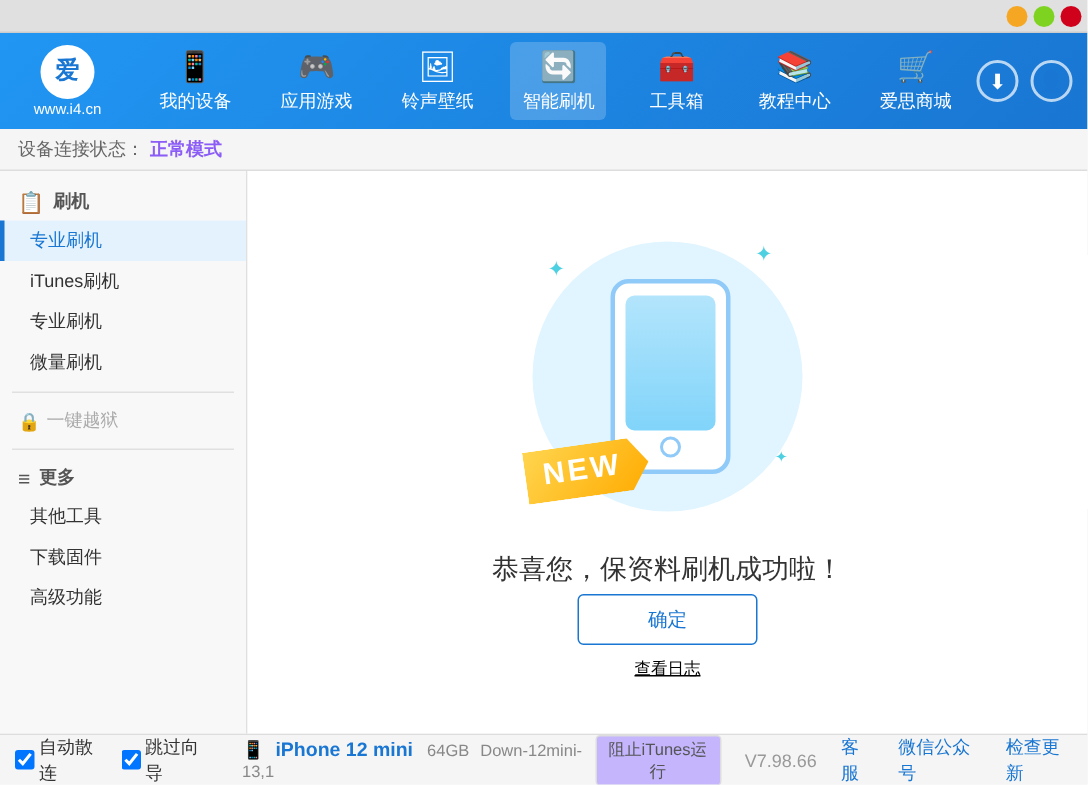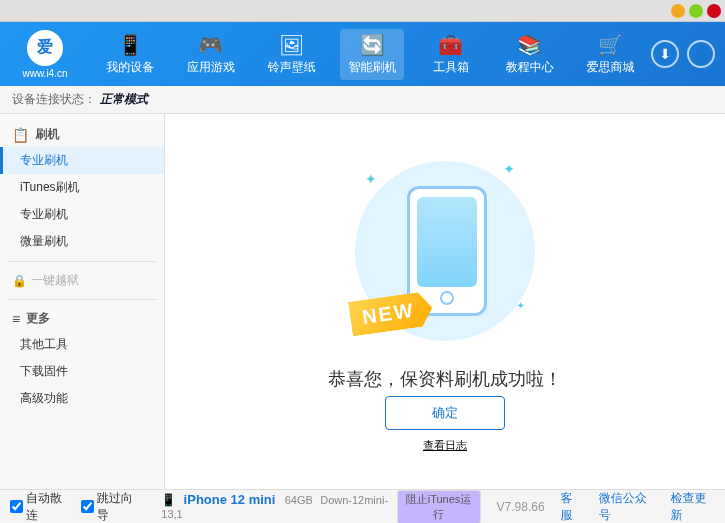--- a/index.html
+++ b/index.html
@@ -73,21 +73,21 @@
     .status-bar {
       height: 28px;
       background: #f5f5f5;
       border-bottom: 1px solid #ddd;
       display: flex;
       align-items: center;
       padding: 0 12px;
       font-size: 12px;
       color: #666;
     }
-    .status-bar span.mode { color: #0f172a; font-weight: bold; margin-left: 4px; font-style: italic; }
+    .status-bar span.mode { color: #8b5cf6; font-weight: bold; margin-left: 4px; }
 
     
     .main { display: flex; height: calc(523px - 22px - 64px - 28px - 34px); }
 
     
     .sidebar {
       width: 165px;
       background: #f8f8f8;
       border-right: 1px solid #e0e0e0;
       padding: 8px 0;

